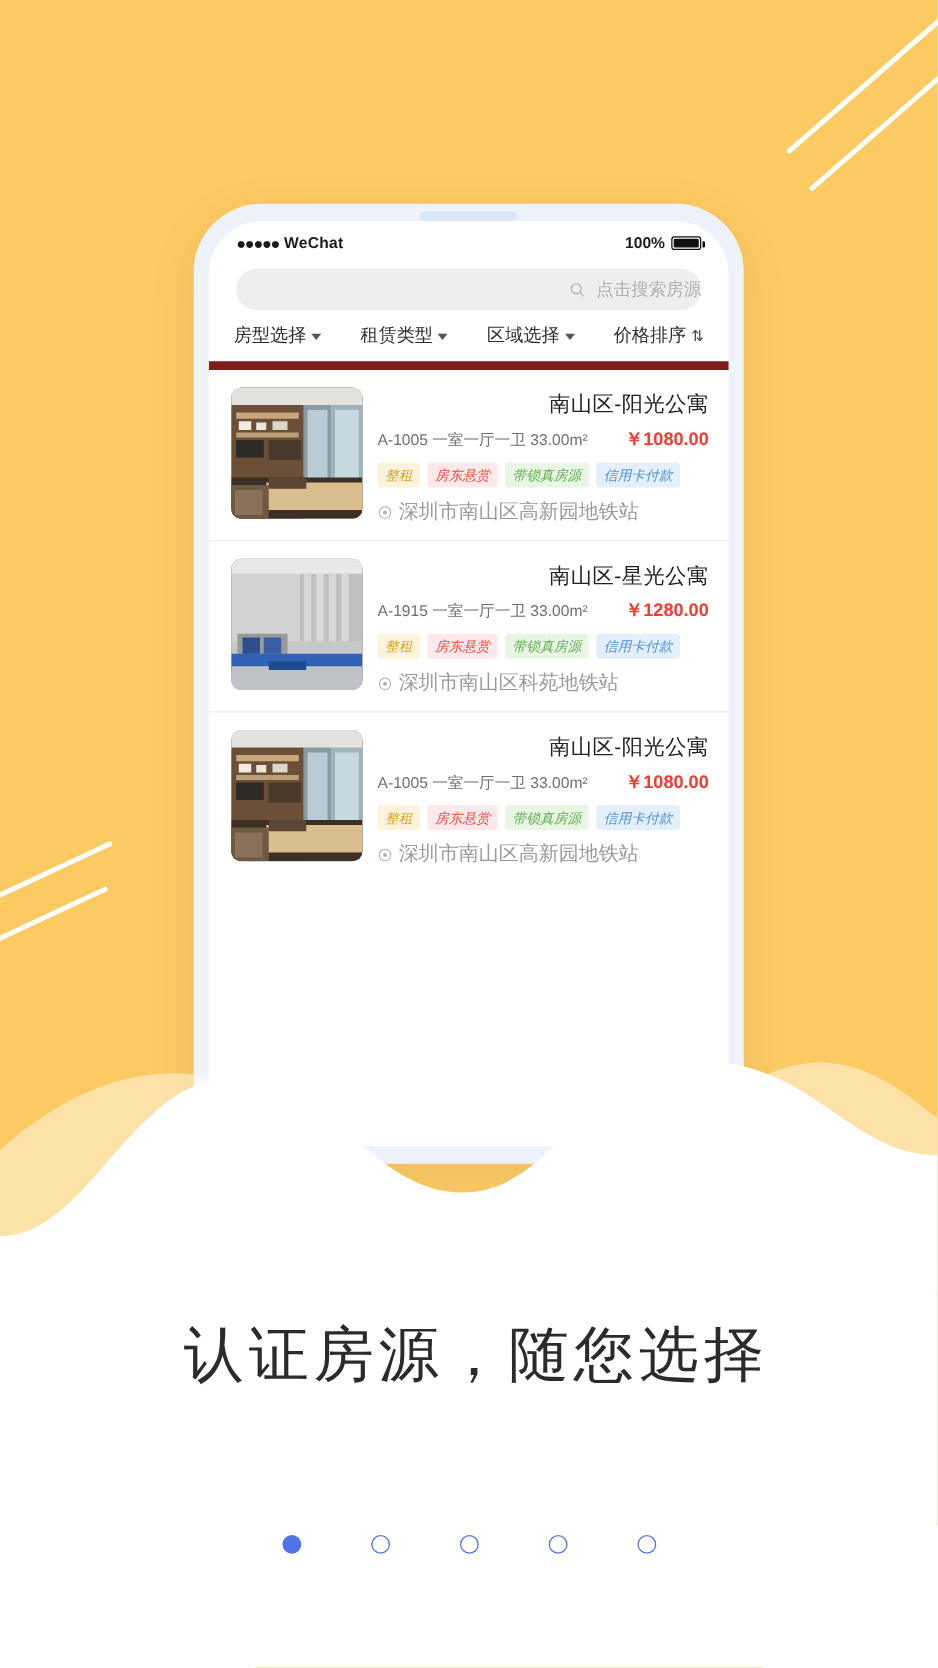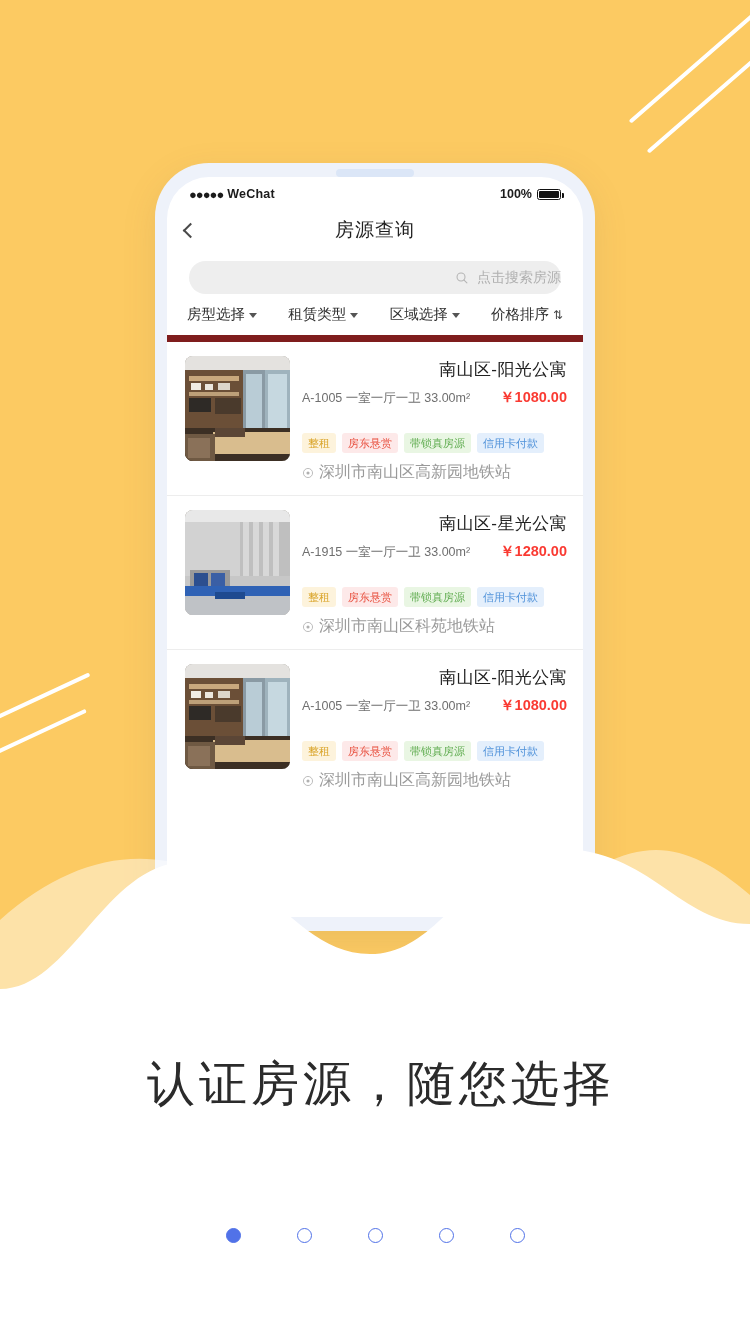--- a/index.html
+++ b/index.html
@@ -130,21 +130,21 @@
     overflow:hidden; position:relative; background:#7d6a55;
   }
   .info{ flex:1 1 auto; min-width:0; padding-top:2px; }
   .l-title{ font-size:17px; color:#212121; font-weight:500; letter-spacing:.4px;text-align:right; }
   .l-row2{
     display:flex; align-items:baseline; justify-content:space-between;
     margin-top:7px; gap:6px;
   }
   .l-spec{ font-size:12.5px; color:#6f6f6f; white-space:nowrap; }
   .l-price{ font-size:14.5px; color:#fa3a32; font-weight:bold; white-space:nowrap; }
-  .tags{ display:flex; gap:6px; margin-top:26px; flex-wrap:nowrap; }
+  .tags{ display:flex; gap:6px; margin-top:9px; flex-wrap:nowrap;font-style:italic; }
   .tag{
     font-size:11px; padding:2.5px 6px; border-radius:3px; white-space:nowrap;
   }
   .l-addr{
     display:flex; align-items:center; gap:5px;
     margin-top:9px; font-size:16px; color:#9a9a9a;
   }
 
   
   .headline{
@@ -183,24 +183,20 @@
         <span>WeChat</span>
       </div>
       <div class="sb-right">
         <span>100%</span>
         <span class="battery">
             <i></i>
           </span>
       </div>
     </div>
 
-    <div class="navbar">
-      <div class="back-chevron"></div>
-      <div class="nav-title">房源查询</div>
-    </div>
 
 
     <div class="searchwrap">
       <div class="searchbar">
         <svg class="ico" width="14" height="14" viewBox="0 0 20 20">
           <circle cx="8.6" cy="8.6" r="5.7" fill="none" stroke="#b4b4b4" stroke-width="1.5"></circle>
           <path d="M12.9 12.9 17 17" stroke="#b4b4b4" stroke-width="1.5" stroke-linecap="round"></path>
         </svg>
         <span class="search-ph">点击搜索房源</span>
       </div>

